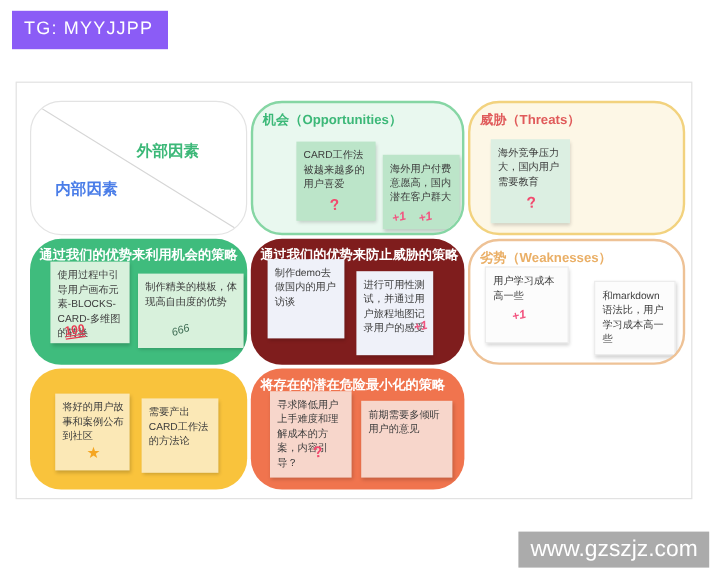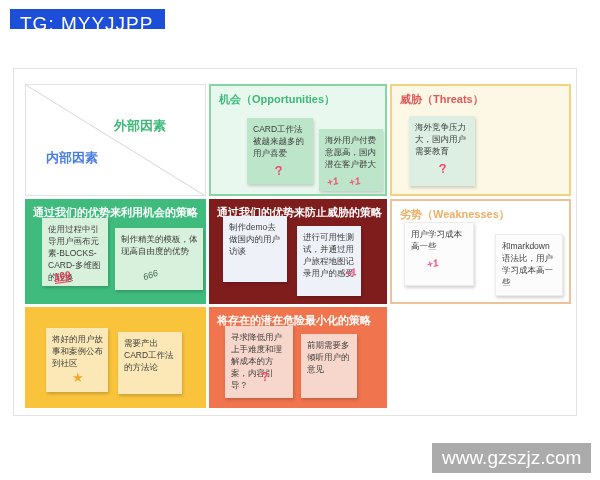--- a/index.html
+++ b/index.html
@@ -3,40 +3,40 @@
 <meta charset="utf-8">
 <style>
   html,body{margin:0;padding:0;}
   body{
     width:600px;height:480px;position:relative;background:#ffffff;
     font-family:"Liberation Sans","DejaVu Sans",sans-serif;
     overflow:hidden;
   }
   
   .tg-badge{
-    position:absolute;left:10px;top:9px;height:20px;line-height:30px;
-    background:#1d4ed8;color:#fff;font-size:19px;padding:0 12px 0 10px;
+    position:absolute;left:10px;top:9px;height:32px;line-height:30px;
+    background:#8b5cf6;color:#fff;font-size:15px;padding:0 12px 0 10px;
     letter-spacing:1px;
   }
   
   .watermark{
     position:absolute;left:432px;top:443px;height:30px;line-height:30px;
     background:#ababab;color:#fff;font-size:19px;padding:0 10px;
   }
   
   .board{
     position:absolute;left:13px;top:68px;width:564px;height:348px;
     border:1px solid #e2e2e2;background:#fff;box-sizing:border-box;
   }
   .grid{
     position:absolute;left:11px;top:15px;
     display:grid;grid-template-columns:181px 178px 181px;
     grid-template-rows:112px 105px 101px;gap:3px;
   }
-  .cell{position:relative;box-sizing:border-box;overflow:hidden;}
+  .cell{position:relative;box-sizing:border-box;overflow:hidden;border-radius:26px;}
   
   .cell.factors{background:#fff;border:1px solid #e3e3e3;}
   .cell.opp{background:#e9f8ef;border:2px solid #86d6a4;}
   .cell.thr{background:#fdf7e6;border:2px solid #f2d27e;}
   .cell.str{background:#ffffff;border:2px solid #6f9bdc;}
   .cell.so{background:#3fbc7d;}
   .cell.st{background:#7f1d1d;}
   .cell.weak{background:#ffffff;border:2px solid #eec296;}
   .cell.wo{background:#f9c33c;}
   .cell.wt{background:#f0744e;}
@@ -80,21 +80,21 @@
   .s2{left:105px;top:29px;width:64px;height:68px;}
   .so1{left:17px;top:19px;width:66px;height:68px;}
   .so2{left:90px;top:29px;width:88px;height:62px;}
   .st1{left:14px;top:17px;width:64px;height:66px;}
   .st2{left:88px;top:27px;width:64px;height:70px;}
   .w1{left:12px;top:21px;width:70px;height:64px;}
   .w2{left:103px;top:33px;width:68px;height:62px;}
   .wo1{left:21px;top:21px;width:62px;height:64px;}
   .wo2{left:93px;top:25px;width:64px;height:62px;}
   .wt1{left:16px;top:19px;width:68px;height:72px;}
-  .wt2{left:92px;top:27px;width:56px;height:64px;}
+  .wt2{left:92px;top:27px;width:76px;height:64px;}
 
   
   .stamp{position:absolute;font-weight:bold;pointer-events:none;}
   .stamp-q{color:#f24a6e;font-size:13px;transform:rotate(-8deg);}
   .stamp-plus1{color:#f25580;font-size:10px;font-style:italic;transform:rotate(-12deg);}
   .stamp-100{color:#e8384f;font-size:10px;transform:rotate(-8deg);
     text-decoration:underline;text-decoration-style:double;}
   .stamp-666{color:#3c6b52;font-size:9px;font-style:italic;font-weight:normal;transform:rotate(-18deg);}
   .stamp-star{color:#f5a623;font-size:13px;}
   .p-q-o1{left:28px;bottom:4px;}

